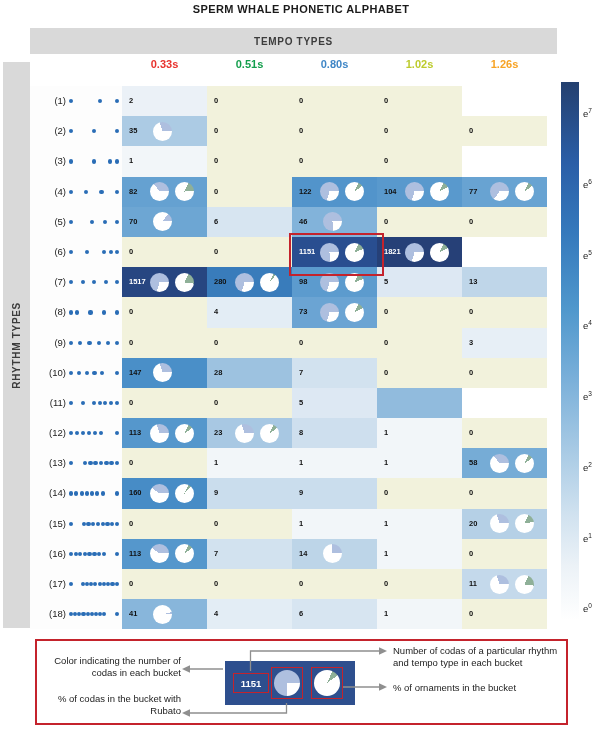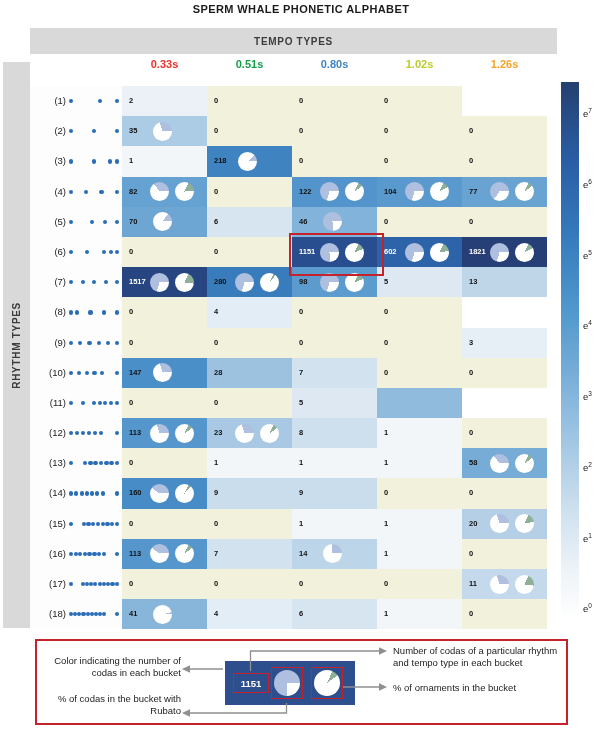--- a/index.html
+++ b/index.html
@@ -115,24 +115,20 @@
         <div class="rowlabel">(3)</div>
         <div class="dotbox">
           <span class="dot" style="left: 3px;"></span>
           <span class="dot" style="left: 26px;"></span>
           <span class="dot" style="left: 42.1px;"></span>
           <span class="dot" style="left: 49px;"></span>
         </div>
         <div class="cell" style="background: rgb(242, 246, 249);">
           <span class="cellnum" style="color: rgb(17, 17, 17);">1</span>
         </div>
-        <div class="cell" style="background: rgb(63, 131, 192);">
-          <span class="cellnum" style="color: rgb(17, 17, 17);">218</span>
-          <span class="pie" style="left: 31px; background: conic-gradient(from 90deg, rgb(255, 255, 255) 0%, rgb(255, 255, 255) 88%, rgb(174, 191, 223) 88%, rgb(174, 191, 223) 100%);"></span>
-        </div>
         <div class="cell" style="background: rgb(242, 242, 220);">
           <span class="cellnum" style="color: rgb(17, 17, 17);">0</span>
         </div>
         <div class="cell" style="background: rgb(242, 242, 220);">
           <span class="cellnum" style="color: rgb(17, 17, 17);">0</span>
         </div>
         <div class="cell" style="background: rgb(242, 242, 220);">
           <span class="cellnum" style="color: rgb(17, 17, 17);">0</span>
         </div>
       </div>
@@ -207,25 +203,20 @@
           <span class="cellnum" style="color: rgb(17, 17, 17);">0</span>
         </div>
         <div class="cell" style="background: rgb(242, 242, 220);">
           <span class="cellnum" style="color: rgb(17, 17, 17);">0</span>
         </div>
         <div class="cell" style="background: rgb(41, 78, 144);">
           <span class="cellnum" style="color: rgb(255, 255, 255);">1151</span>
           <span class="pie" style="left: 28px; background: conic-gradient(from 90deg, rgb(255, 255, 255) 0%, rgb(255, 255, 255) 25%, rgb(174, 191, 223) 25%, rgb(174, 191, 223) 100%);"></span>
           <span class="pie" style="left: 53px; background: conic-gradient(from 25deg, rgb(143, 176, 152) 0%, rgb(143, 176, 152) 12%, rgb(255, 255, 255) 12%, rgb(255, 255, 255) 100%);"></span>
         </div>
-        <div class="cell" style="background: rgb(45, 99, 168);">
-          <span class="cellnum" style="color: rgb(255, 255, 255);">602</span>
-          <span class="pie" style="left: 28px; background: conic-gradient(from 90deg, rgb(255, 255, 255) 0%, rgb(255, 255, 255) 30%, rgb(174, 191, 223) 30%, rgb(174, 191, 223) 100%);"></span>
-          <span class="pie" style="left: 53px; background: conic-gradient(from 25deg, rgb(143, 176, 152) 0%, rgb(143, 176, 152) 15%, rgb(255, 255, 255) 15%, rgb(255, 255, 255) 100%);"></span>
-        </div>
         <div class="cell" style="background: rgb(38, 64, 119);">
           <span class="cellnum" style="color: rgb(255, 255, 255);">1821</span>
           <span class="pie" style="left: 28px; background: conic-gradient(from 90deg, rgb(255, 255, 255) 0%, rgb(255, 255, 255) 30%, rgb(174, 191, 223) 30%, rgb(174, 191, 223) 100%);"></span>
           <span class="pie" style="left: 53px; background: conic-gradient(from 25deg, rgb(143, 176, 152) 0%, rgb(143, 176, 152) 10%, rgb(255, 255, 255) 10%, rgb(255, 255, 255) 100%);"></span>
         </div>
       </div>
       <div class="row">
         <div class="rowlabel">(7)</div>
         <div class="dotbox">
           <span class="dot" style="left: 3px;"></span>
@@ -263,20 +254,25 @@
           <span class="dot" style="left: 8.52px;"></span>
           <span class="dot" style="left: 22.32px;"></span>
           <span class="dot" style="left: 35.66px;"></span>
           <span class="dot" style="left: 49px;"></span>
         </div>
         <div class="cell" style="background: rgb(242, 242, 220);">
           <span class="cellnum" style="color: rgb(17, 17, 17);">0</span>
         </div>
         <div class="cell" style="background: rgb(227, 237, 245);">
           <span class="cellnum" style="color: rgb(17, 17, 17);">4</span>
+        </div>
+        <div class="cell" style="background: rgb(107, 164, 211);">
+          <span class="cellnum" style="color: rgb(17, 17, 17);">73</span>
+          <span class="pie" style="left: 28px; background: conic-gradient(from 90deg, rgb(255, 255, 255) 0%, rgb(255, 255, 255) 30%, rgb(174, 191, 223) 30%, rgb(174, 191, 223) 100%);"></span>
+          <span class="pie" style="left: 53px; background: conic-gradient(from 25deg, rgb(143, 176, 152) 0%, rgb(143, 176, 152) 10%, rgb(255, 255, 255) 10%, rgb(255, 255, 255) 100%);"></span>
         </div>
         <div class="cell" style="background: rgb(242, 242, 220);">
           <span class="cellnum" style="color: rgb(17, 17, 17);">0</span>
         </div>
         <div class="cell" style="background: rgb(242, 242, 220);">
           <span class="cellnum" style="color: rgb(17, 17, 17);">0</span>
         </div>
       </div>
       <div class="row">
         <div class="rowlabel">(9)</div>

